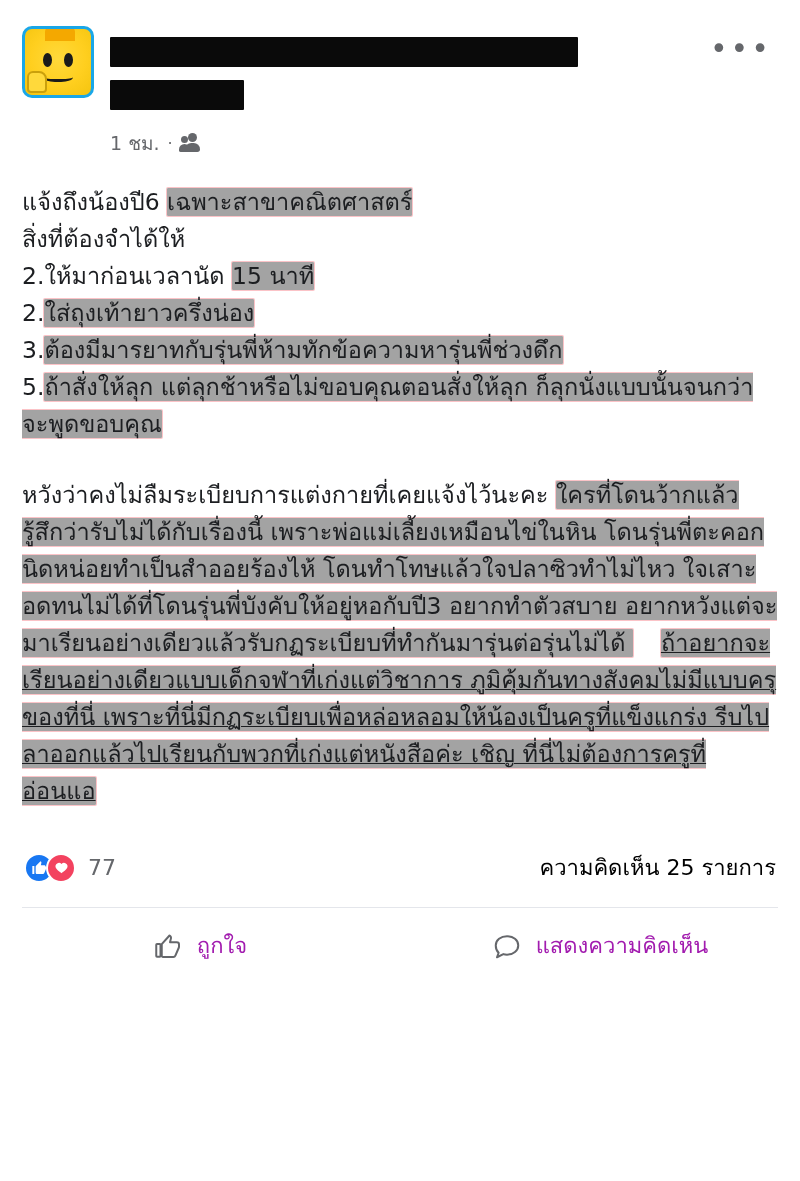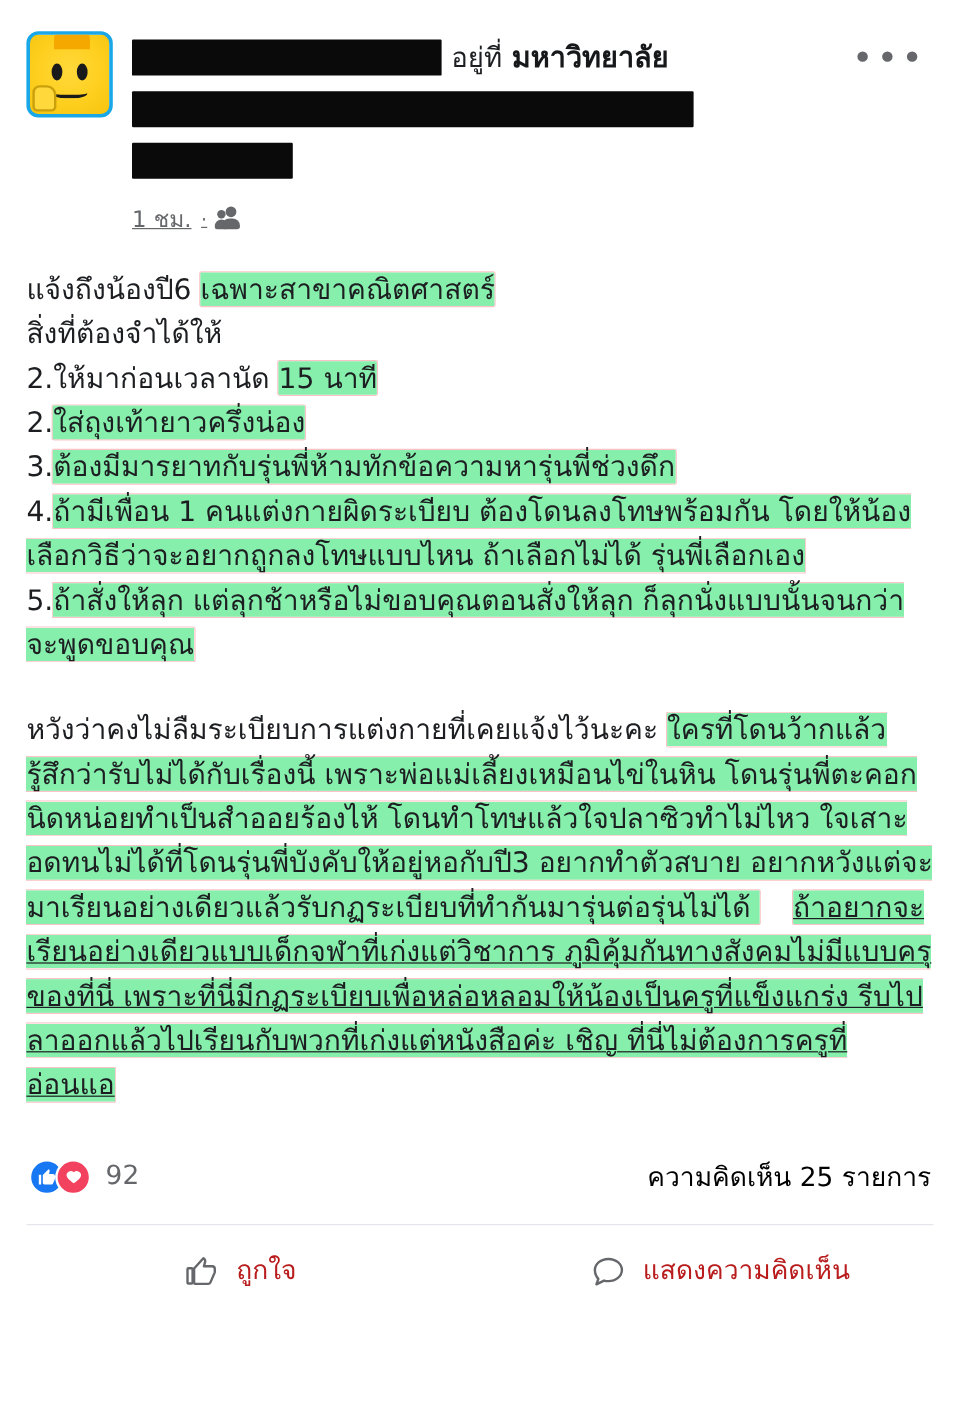--- a/index.html
+++ b/index.html
@@ -99,21 +99,20 @@
     font-weight: bold;
     color: #16181a;
     white-space: nowrap;
   }
   .meta {
     display: flex;
     align-items: center;
     margin-top: 14px;
     color: #65676b;
     font-size: 19px;
-    text-decoration: underline;
   }
   .meta .dot { margin: 0 8px; font-size: 16px; }
   .friends-icon { display: inline-block; width: 24px; height: 20px; position: relative; }
   .friends-icon .p1, .friends-icon .p2 {
     position: absolute;
     background: #65676b;
   }
   .friends-icon .p1 {
     width: 9px; height: 9px; border-radius: 50%;
     left: 7px; top: 0;
@@ -146,21 +145,21 @@
   
   .body-text {
     padding: 26px 22px 0 22px;
     font-size: 23.5px;
     line-height: 37px;
     color: #1c1e21;
     word-break: break-word;
   }
   .body-text p { margin: 0; }
   .hl {
-    background: #86efac;
+    background: #a3a3a3;
     box-shadow: 0 0 0 1px #fbc3c7;
     border-radius: 1px;
   }
   .ul { text-decoration: underline; text-decoration-thickness: 1px; margin-left: 28px; }
   .gap { height: 34px; }
 
   
   .reactions {
     display: flex;
     align-items: center;
@@ -199,21 +198,21 @@
     display: flex;
     align-items: center;
     padding-top: 20px;
   }
   .action {
     flex: 1 1 50%;
     display: flex;
     align-items: center;
     justify-content: center;
     gap: 14px;
-    color: #b91c1c;
+    color: #a21caf;
     font-size: 22px;
     cursor: pointer;
     user-select: none;
   }
   svg { display: block; }
 </style>
 </head>
 <body>
 
 <div class="post">
@@ -222,25 +221,20 @@
 
     <div class="avatar">
       <div class="hair"></div>
       <div class="eye l"></div>
       <div class="eye r"></div>
       <div class="mouth"></div>
       <div class="hand"></div>
     </div>
 
     <div class="head-text">
-      <div class="name-line">
-        <span class="redact n1"></span>
-        <span class="at-label">อยู่ที่</span>
-        <span class="place-label">มหาวิทยาลัย</span>
-      </div>
       <div>
         <span class="redact n2"></span>
       </div>
       <div>
         <span class="redact n3"></span>
       </div>
       <div class="meta">
         <span>1 ชม.</span>
         <span class="dot">·</span>
         <span class="friends-icon">
@@ -254,39 +248,38 @@
 
     <div class="more-btn">•••</div>
   </div>
 
   <div class="body-text">
     <p><span>แจ้งถึงน้องปี6 </span><span class="hl">เฉพาะสาขาคณิตศาสตร์</span></p>
     <p>สิ่งที่ต้องจำได้ให้</p>
     <p><span>2.ให้มาก่อนเวลานัด </span><span class="hl">15 นาที</span></p>
     <p><span>2.</span><span class="hl">ใส่ถุงเท้ายาวครึ่งน่อง</span></p>
     <p><span>3.</span><span class="hl">ต้องมีมารยาทกับรุ่นพี่ห้ามทักข้อความหารุ่นพี่ช่วงดึก</span></p>
-    <p><span>4.</span><span class="hl">ถ้ามีเพื่อน 1 คนแต่งกายผิดระเบียบ ต้องโดนลงโทษพร้อมกัน โดยให้น้องเลือกวิธีว่าจะอยากถูกลงโทษแบบไหน ถ้าเลือกไม่ได้ รุ่นพี่เลือกเอง</span></p>
     <p><span>5.</span><span class="hl">ถ้าสั่งให้ลุก แต่ลุกช้าหรือไม่ขอบคุณตอนสั่งให้ลุก ก็ลุกนั่งแบบนั้นจนกว่าจะพูดขอบคุณ</span></p>
     <div class="gap"></div>
     <p><span>หวังว่าคงไม่ลืมระเบียบการแต่งกายที่เคยแจ้งไว้นะคะ </span><span class="hl">ใครที่โดนว้ากแล้วรู้สึกว่ารับไม่ได้กับเรื่องนี้ เพราะพ่อแม่เลี้ยงเหมือนไข่ในหิน โดนรุ่นพี่ตะคอกนิดหน่อยทำเป็นสำออยร้องไห้ โดนทำโทษแล้วใจปลาซิวทำไม่ไหว ใจเสาะ อดทนไม่ได้ที่โดนรุ่นพี่บังคับให้อยู่หอกับปี3 อยากทำตัวสบาย อยากหวังแต่จะมาเรียนอย่างเดียวแล้วรับกฏระเบียบที่ทำกันมารุ่นต่อรุ่นไม่ได้ </span><span class="hl ul">ถ้าอยากจะเรียนอย่างเดียวแบบเด็กจฬาที่เก่งแต่วิชาการ ภูมิคุ้มกันทางสังคมไม่มีแบบครุของที่นี่ เพราะที่นี่มีกฏระเบียบเพื่อหล่อหลอมให้น้องเป็นครูที่แข็งแกร่ง รีบไปลาออกแล้วไปเรียนกับพวกที่เก่งแต่หนังสือค่ะ เชิญ ที่นี่ไม่ต้องการครูที่อ่อนแอ</span></p>
   </div>
 
   <div class="reactions">
     <div class="react-left">
       <span class="pill like">
         <svg width="16" height="16" viewBox="0 0 24 24" fill="#ffffff">
             <path d="M2 21h3V9H2v12zM22 10c0-1.1-.9-2-2-2h-5.2l.8-3.8v-.3c0-.4-.2-.8-.4-1.1L14.2 2 7.6 8.6c-.4.4-.6.9-.6 1.4V19c0 1.1.9 2 2 2h9c.8 0 1.5-.5 1.8-1.2l3-7c.1-.3.2-.5.2-.8v-2z"></path>
           </svg>
       </span>
       <span class="pill love">
         <svg width="15" height="15" viewBox="0 0 24 24" fill="#ffffff">
             <path d="M12 21s-7.5-4.7-9.3-9A5.6 5.6 0 0 1 12 6.3 5.6 5.6 0 0 1 21.3 12C19.5 16.3 12 21 12 21z"></path>
           </svg>
       </span>
-      <span class="count">92</span>
+      <span class="count">77</span>
     </div>
     <div class="comments-count">ความคิดเห็น 25 รายการ</div>
   </div>
 
   <div class="divider"></div>
 
   <div class="actions">
     <div class="action">
       <span>
         <svg width="30" height="30" viewBox="0 0 24 24" fill="none" stroke="#65676b" stroke-width="1.6" stroke-linejoin="round">

